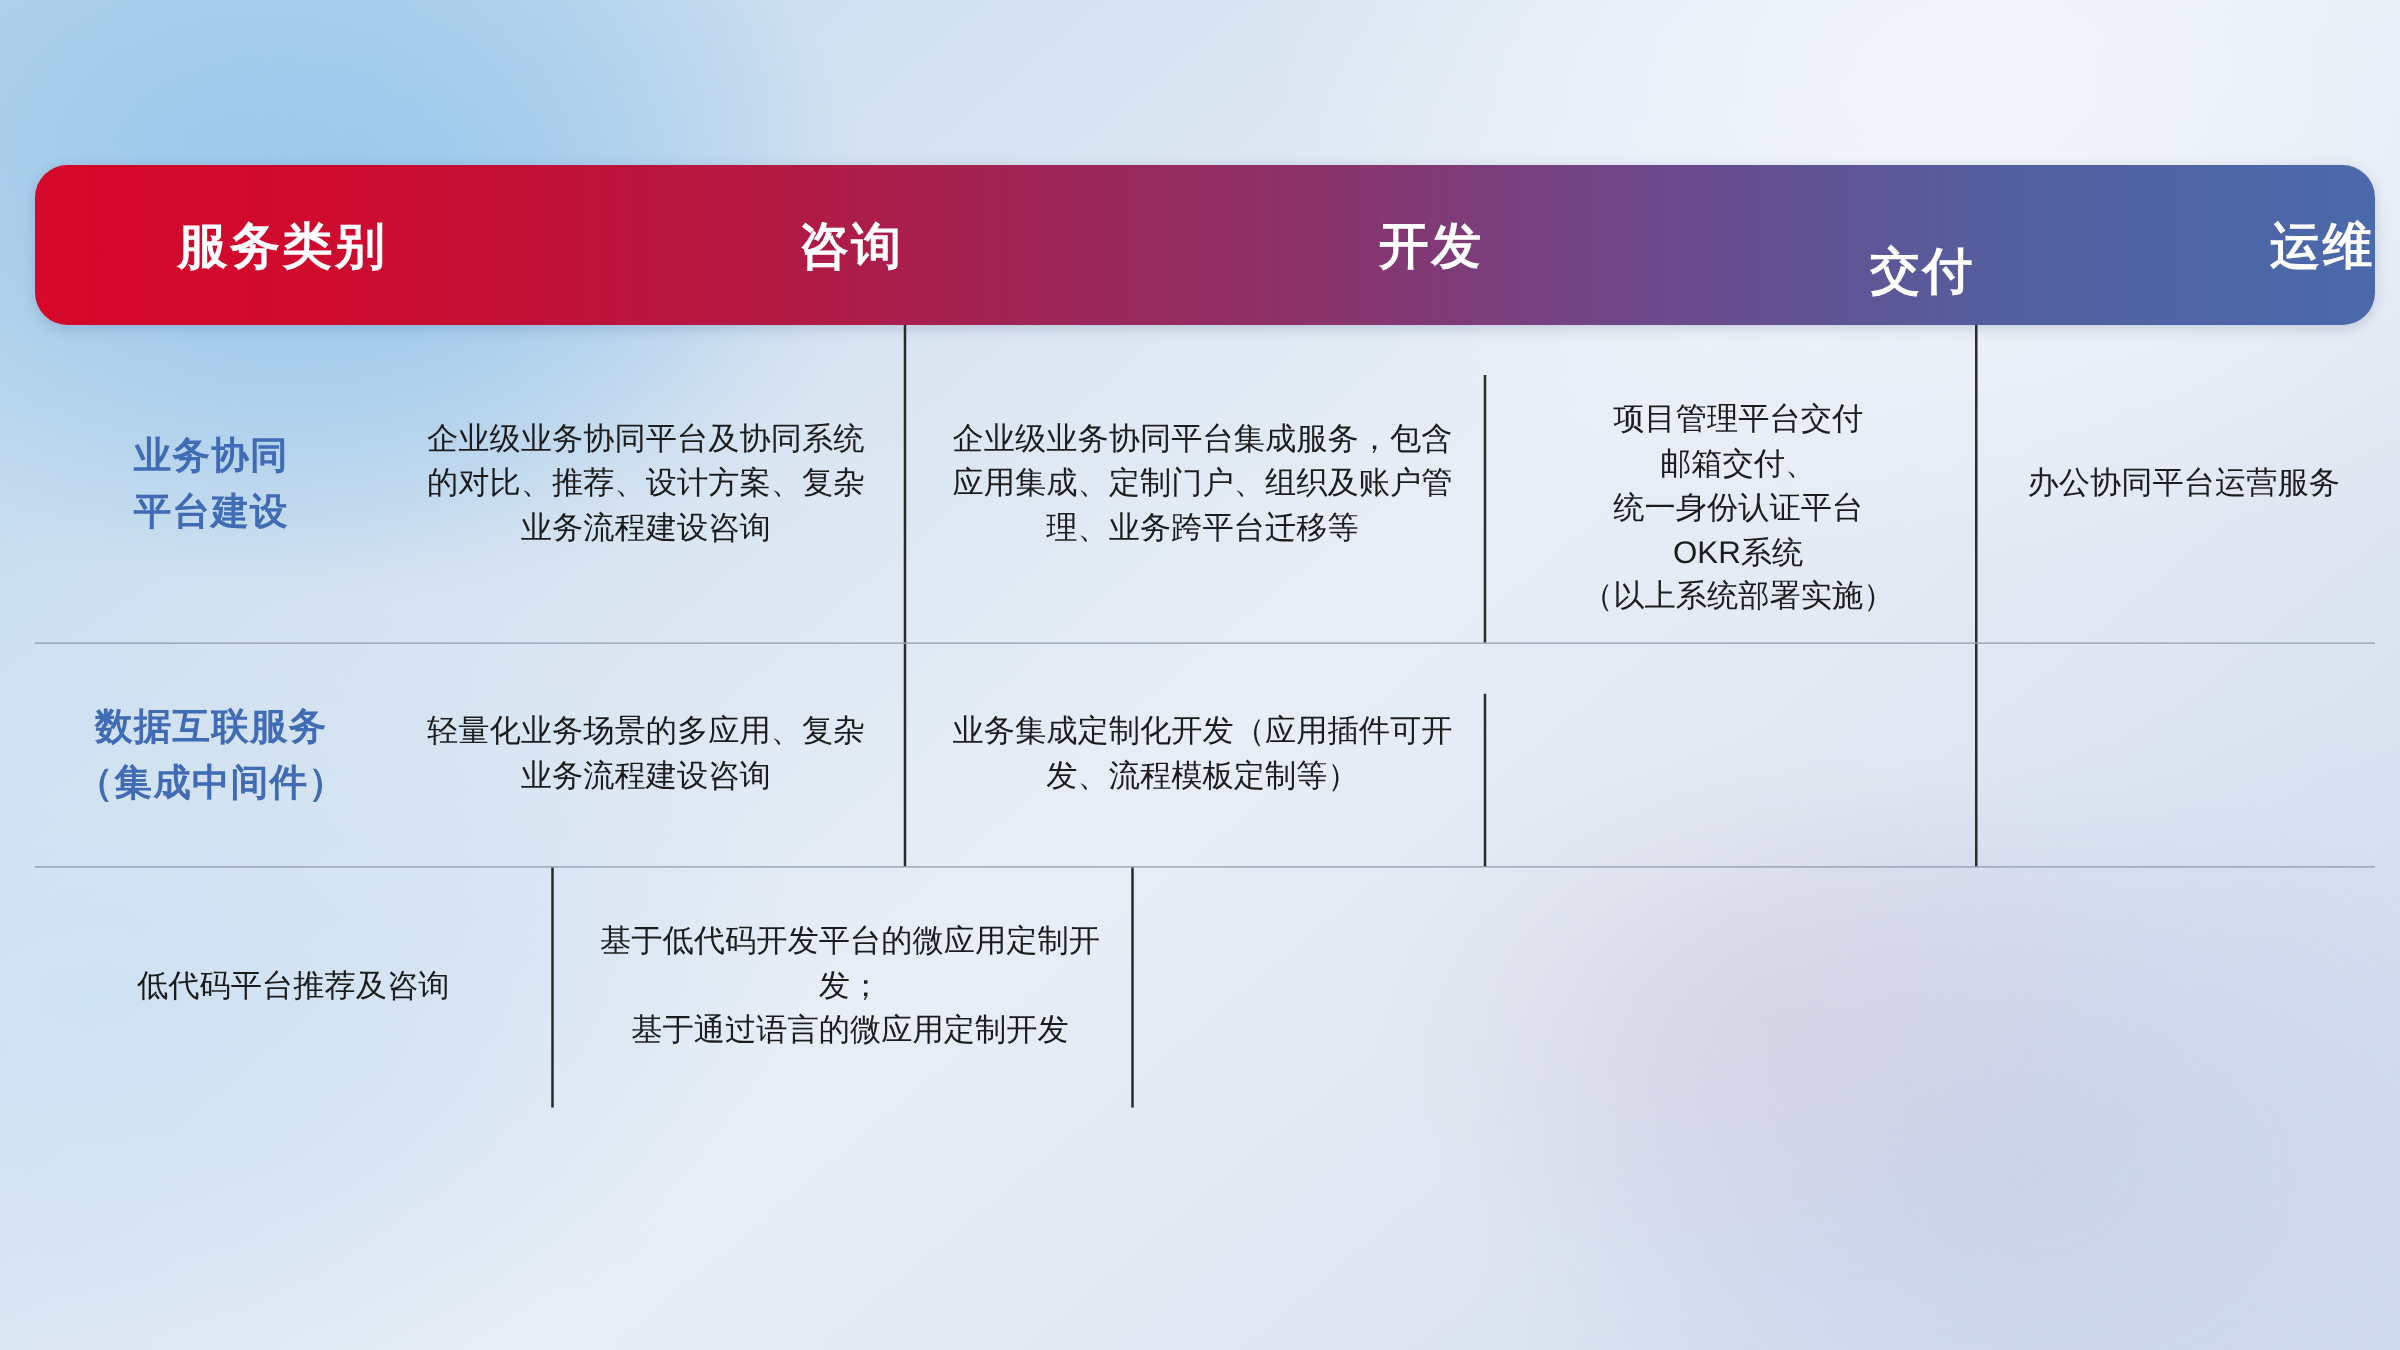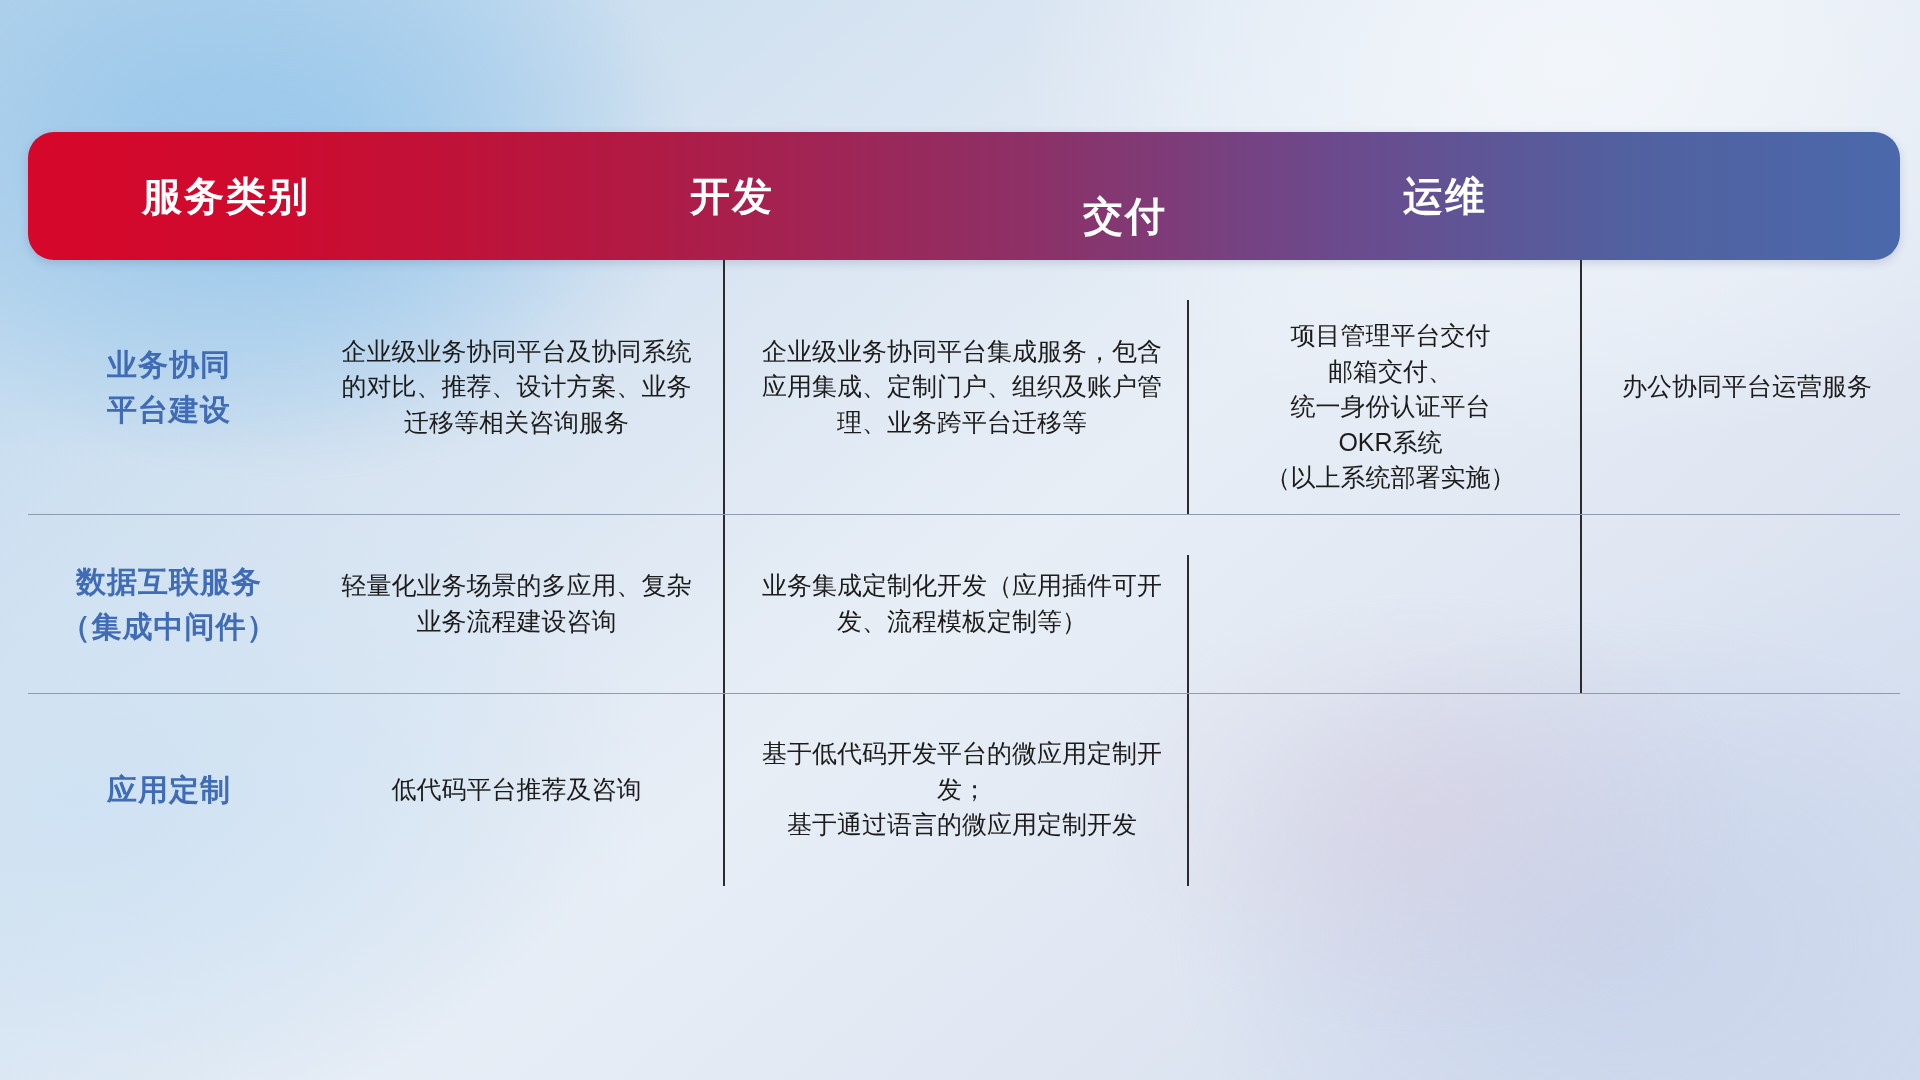--- a/index.html
+++ b/index.html
@@ -138,51 +138,51 @@
 
 <div id="bg-base"></div>
 <div id="bg-glow-1"></div>
 <div id="bg-glow-2"></div>
 <div id="bg-glow-3"></div>
 
 <div id="table-wrap">
 
   <div class="header-bar">
     <div class="header-cell c-cat">服务类别</div>
+    <div class="header-cell c-con">咨询</div>
     <div class="header-cell c-dev">开发</div>
     <div class="header-cell c-del">交付</div>
     <div class="header-cell c-ops">运维</div>
   </div>
 
   <div class="table-body">
 
     <div class="row row-1">
       <div class="cell cell-category c-cat multiline">业务协同
 平台建设</div>
-      <div class="cell c-con multiline">企业级业务协同平台及协同系统的对比、推荐、设计方案、业务迁移等相关咨询服务</div>
+      <div class="cell c-con multiline">企业级业务协同平台及协同系统的对比、推荐、设计方案、复杂业务流程建设咨询</div>
       <div class="cell c-dev divider-left multiline">企业级业务协同平台集成服务，包含应用集成、定制门户、组织及账户管理、业务跨平台迁移等</div>
       <div class="cell c-del divider-left multiline">项目管理平台交付
 邮箱交付、
 统一身份认证平台
 OKR系统
 （以上系统部署实施）</div>
       <div class="cell c-ops divider-left multiline">办公协同平台运营服务</div>
     </div>
 
     <div class="row row-2">
       <div class="cell cell-category c-cat multiline">数据互联服务
 （集成中间件）</div>
       <div class="cell c-con multiline">轻量化业务场景的多应用、复杂业务流程建设咨询</div>
       <div class="cell c-dev divider-left multiline">业务集成定制化开发（应用插件可开发、流程模板定制等）</div>
       <div class="cell c-del divider-left multiline"></div>
       <div class="cell c-ops divider-left multiline"></div>
     </div>
 
     <div class="row row-3">
-      <div class="cell cell-category c-cat multiline">应用定制</div>
       <div class="cell c-con multiline">低代码平台推荐及咨询</div>
       <div class="cell c-dev divider-left multiline">基于低代码开发平台的微应用定制开发；
 基于通过语言的微应用定制开发</div>
       <div class="cell c-ops divider-left multiline"></div>
     </div>
 
   </div>
 </div>
 
 </body></html>

